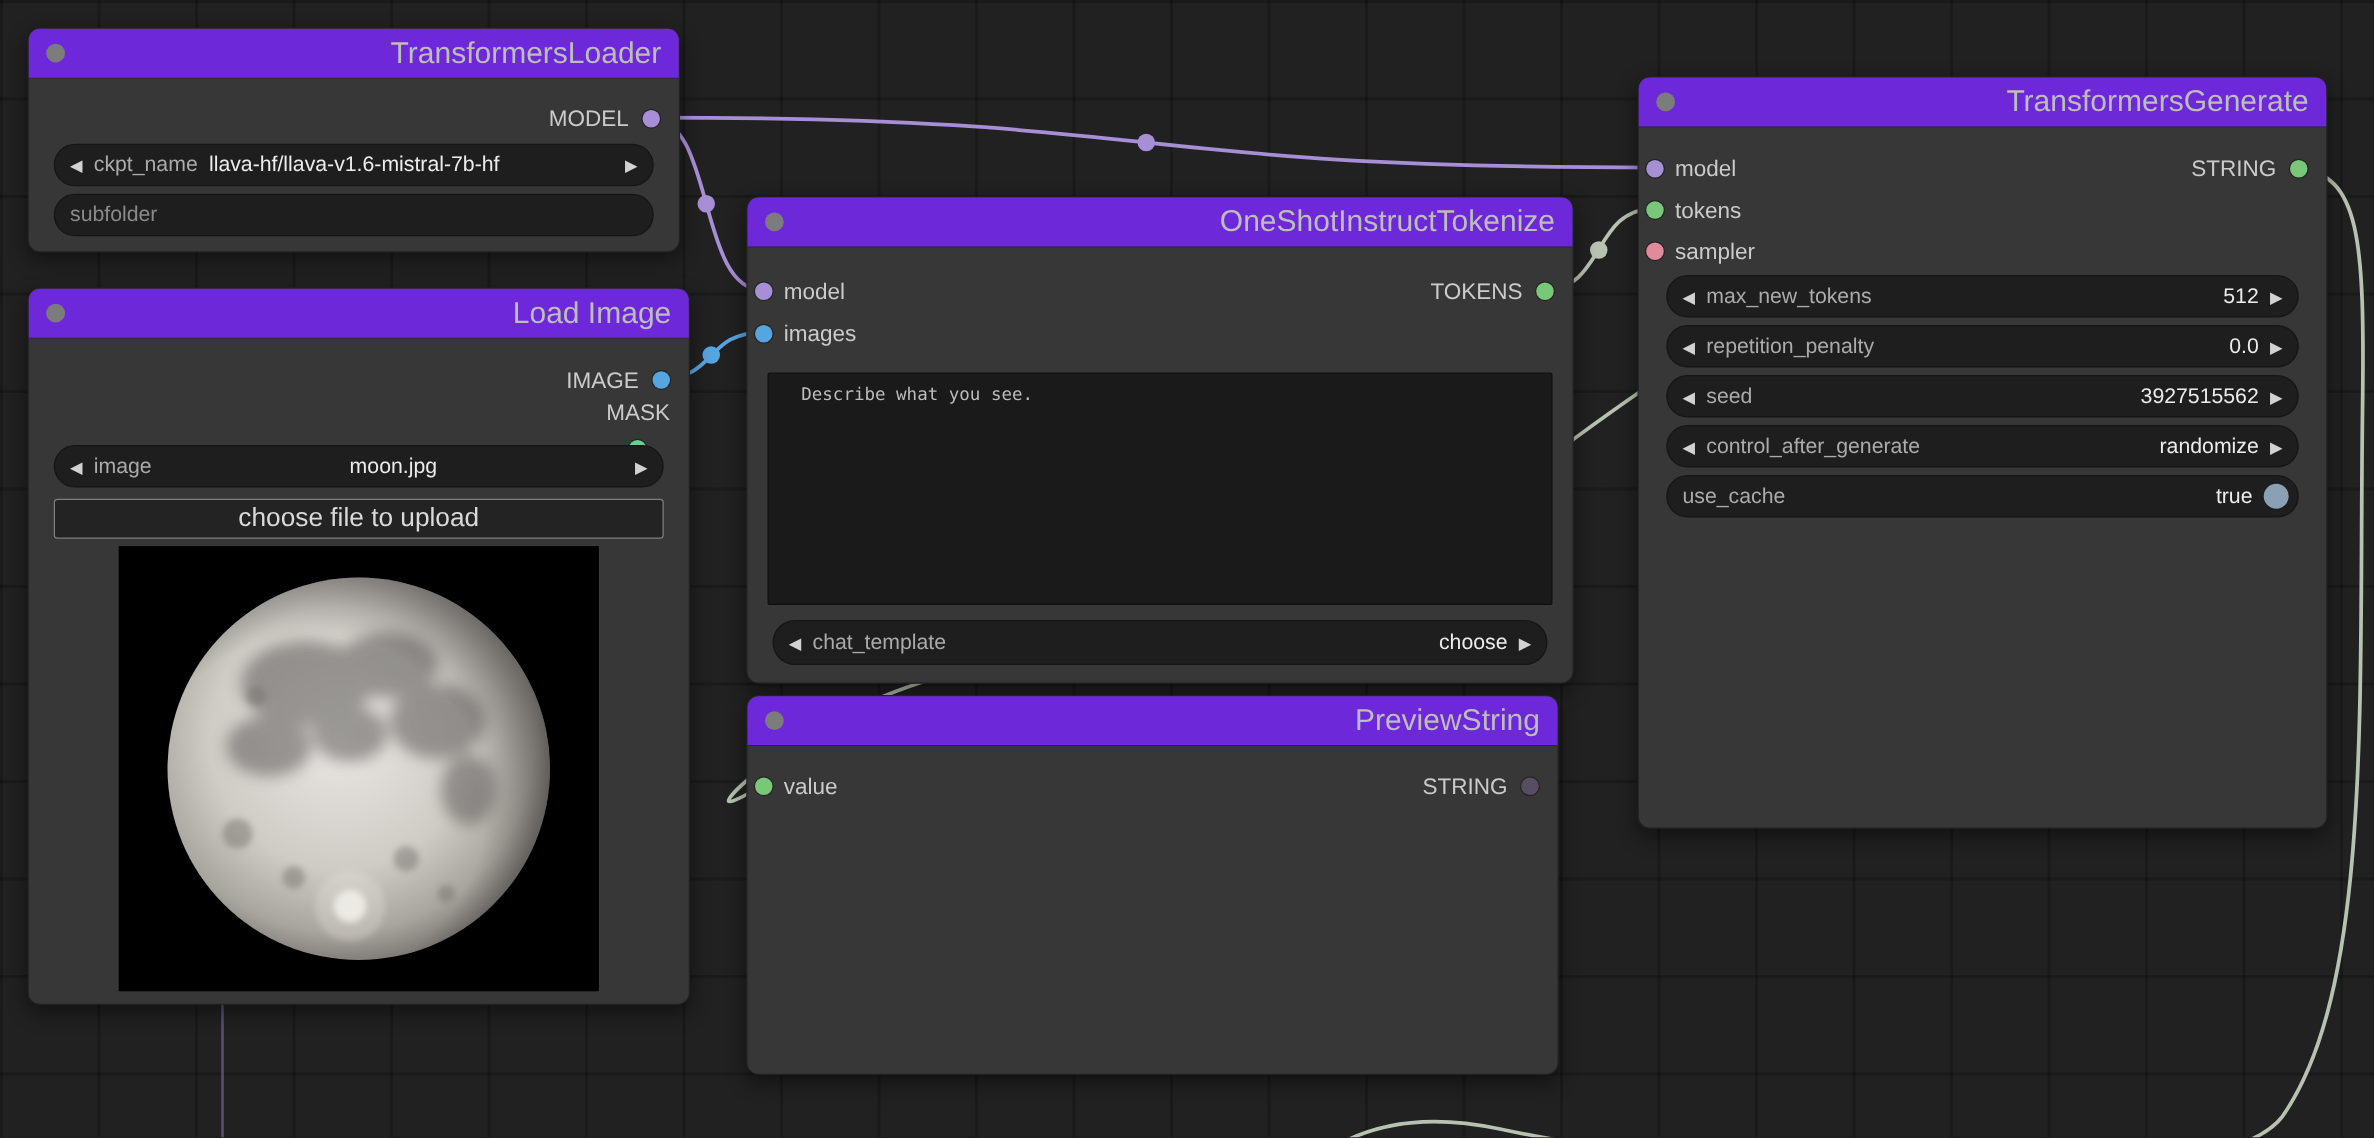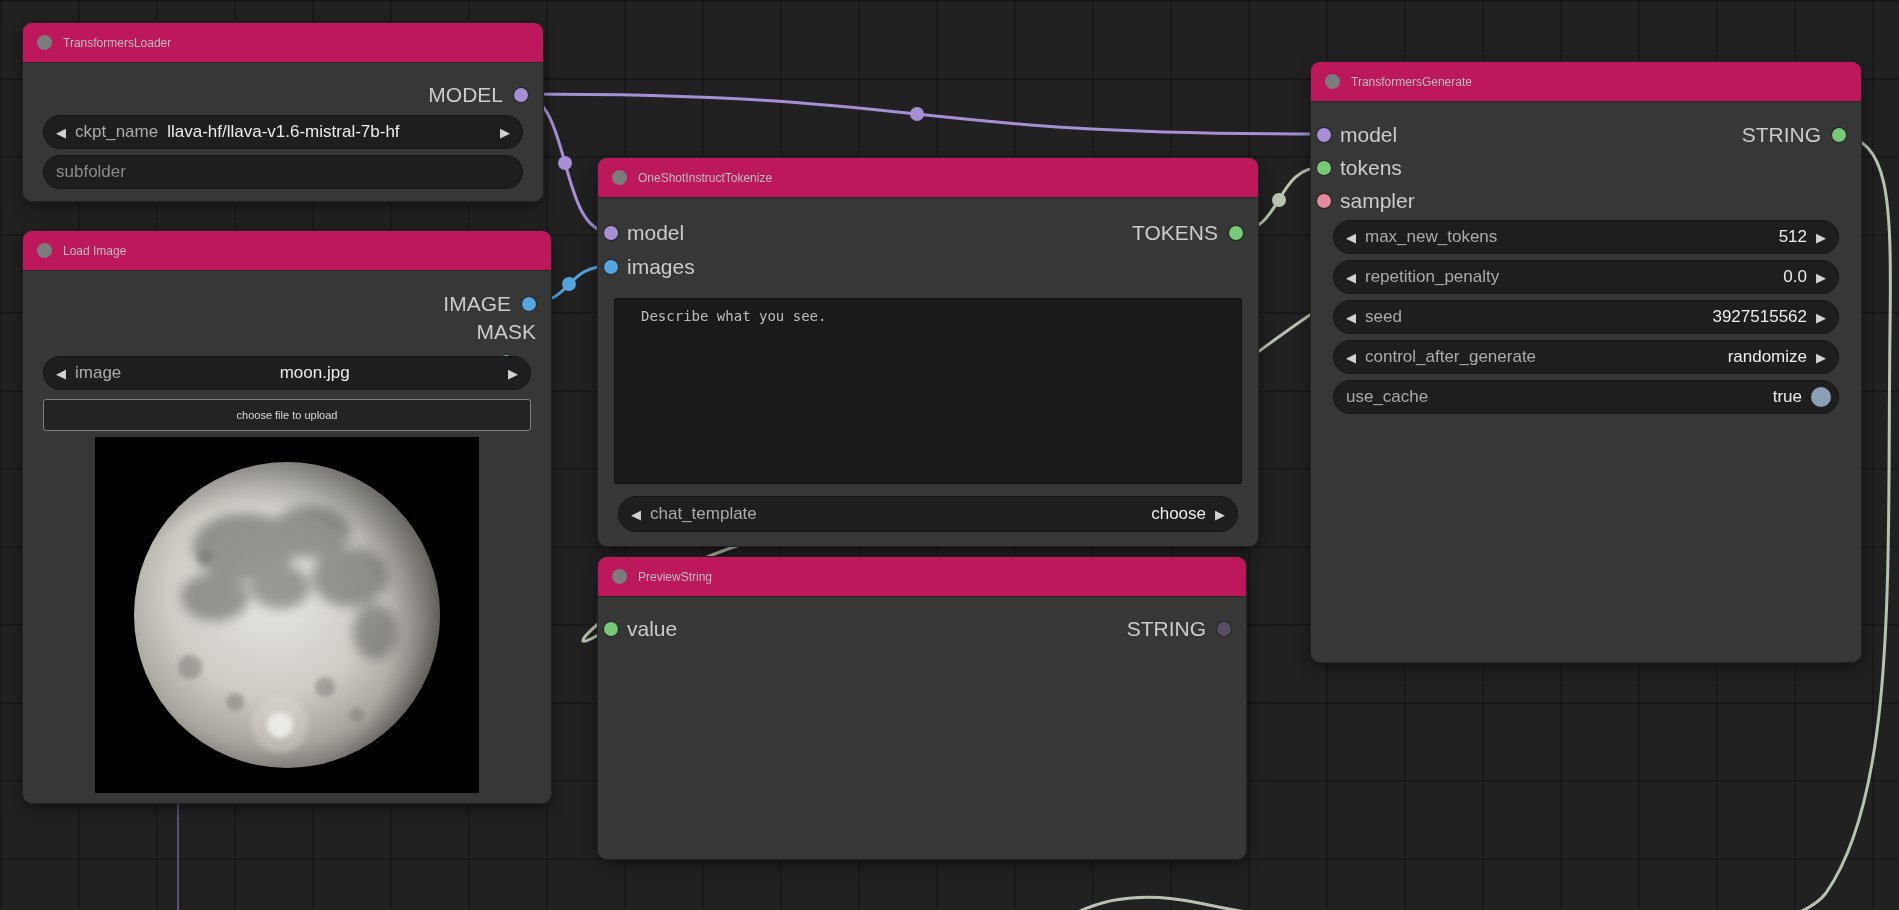--- a/index.html
+++ b/index.html
@@ -13,25 +13,25 @@
     font-family:"Liberation Sans", sans-serif;
     -webkit-font-smoothing:antialiased;
   }
   #wires{position:absolute;inset:0;z-index:1;}
   .node{
     position:absolute;z-index:2;background:#373737;border:1px solid #222;
     border-radius:10px;box-shadow:0 6px 16px rgba(0,0,0,0.45);
   }
   .ntitle{
     position:absolute;left:0;right:0;top:0;height:40px;display:flex;align-items:center;
-    gap:11px;padding:0 14px;background:#be185d;border-bottom:1px solid #272727;
-    border-radius:9px 9px 0 0;color:#bdbdbd;font-size:12px;box-sizing:border-box;
+    gap:11px;padding:0 14px;background:#6d28d9;border-bottom:1px solid #272727;
+    border-radius:9px 9px 0 0;color:#bdbdbd;font-size:24px;box-sizing:border-box;justify-content:space-between;
   }
   .tdot{width:15px;height:15px;border-radius:50%;background:#7c7c7c;flex:0 0 auto;}
-  .slot{position:absolute;height:36px;display:flex;align-items:center;font-size:21px;color:#cbcbcb;}
+  .slot{position:absolute;height:36px;display:flex;align-items:center;font-size:18px;color:#cbcbcb;}
   .slot.in{left:6px;gap:9px;}
   .slot.out{right:15px;gap:11px;}
   .dot{width:14px;height:14px;border-radius:50%;flex:0 0 auto;box-shadow:0 0 0 1px rgba(0,0,0,0.35);}
   .c-model{background:#a78fd6;}
   .c-image{background:#57a5e0;}
   .c-mask{background:#6fce8e;}
   .c-green{background:#79c879;}
   .c-sampler{background:#e08a9b;}
   .c-stringoff{background:#574e63;}
   .widget{
@@ -39,21 +39,21 @@
     background:#1e1e1e;border:1px solid #151515;border-radius:17px;
     display:flex;align-items:center;gap:9px;padding:0 12px;font-size:17px;color:#ababab;
   }
   .widget .arrow{font-size:13px;color:#d2d2d2;line-height:1;}
   .widget .wvalue{color:#ececec;white-space:nowrap;}
   .widget .spacer{flex:1;}
   .widget.dim .wlabel{color:#8a8a8a;}
   .upload-btn{
     position:absolute;left:20px;right:20px;height:32px;box-sizing:border-box;
     background:#232323;border:1px solid #7f7f7f;border-radius:3px;
-    color:#dadada;font-size:11px;display:flex;align-items:center;justify-content:center;
+    color:#dadada;font-size:21px;display:flex;align-items:center;justify-content:center;
   }
   .toggle-circle{width:20px;height:20px;border-radius:50%;background:#8ba0b4;flex:0 0 auto;}
   .moonbox{position:absolute;background:#000;}
   .prompt-area{
     position:absolute;box-sizing:border-box;background:#1a1a1a;border:1px solid #101010;
     color:#bdbdbd;font-family:"DejaVu Sans Mono", monospace;font-size:14px;
     padding:9px 26px;resize:none;outline:none;border-radius:2px;
   }
 </style>
 </head>

